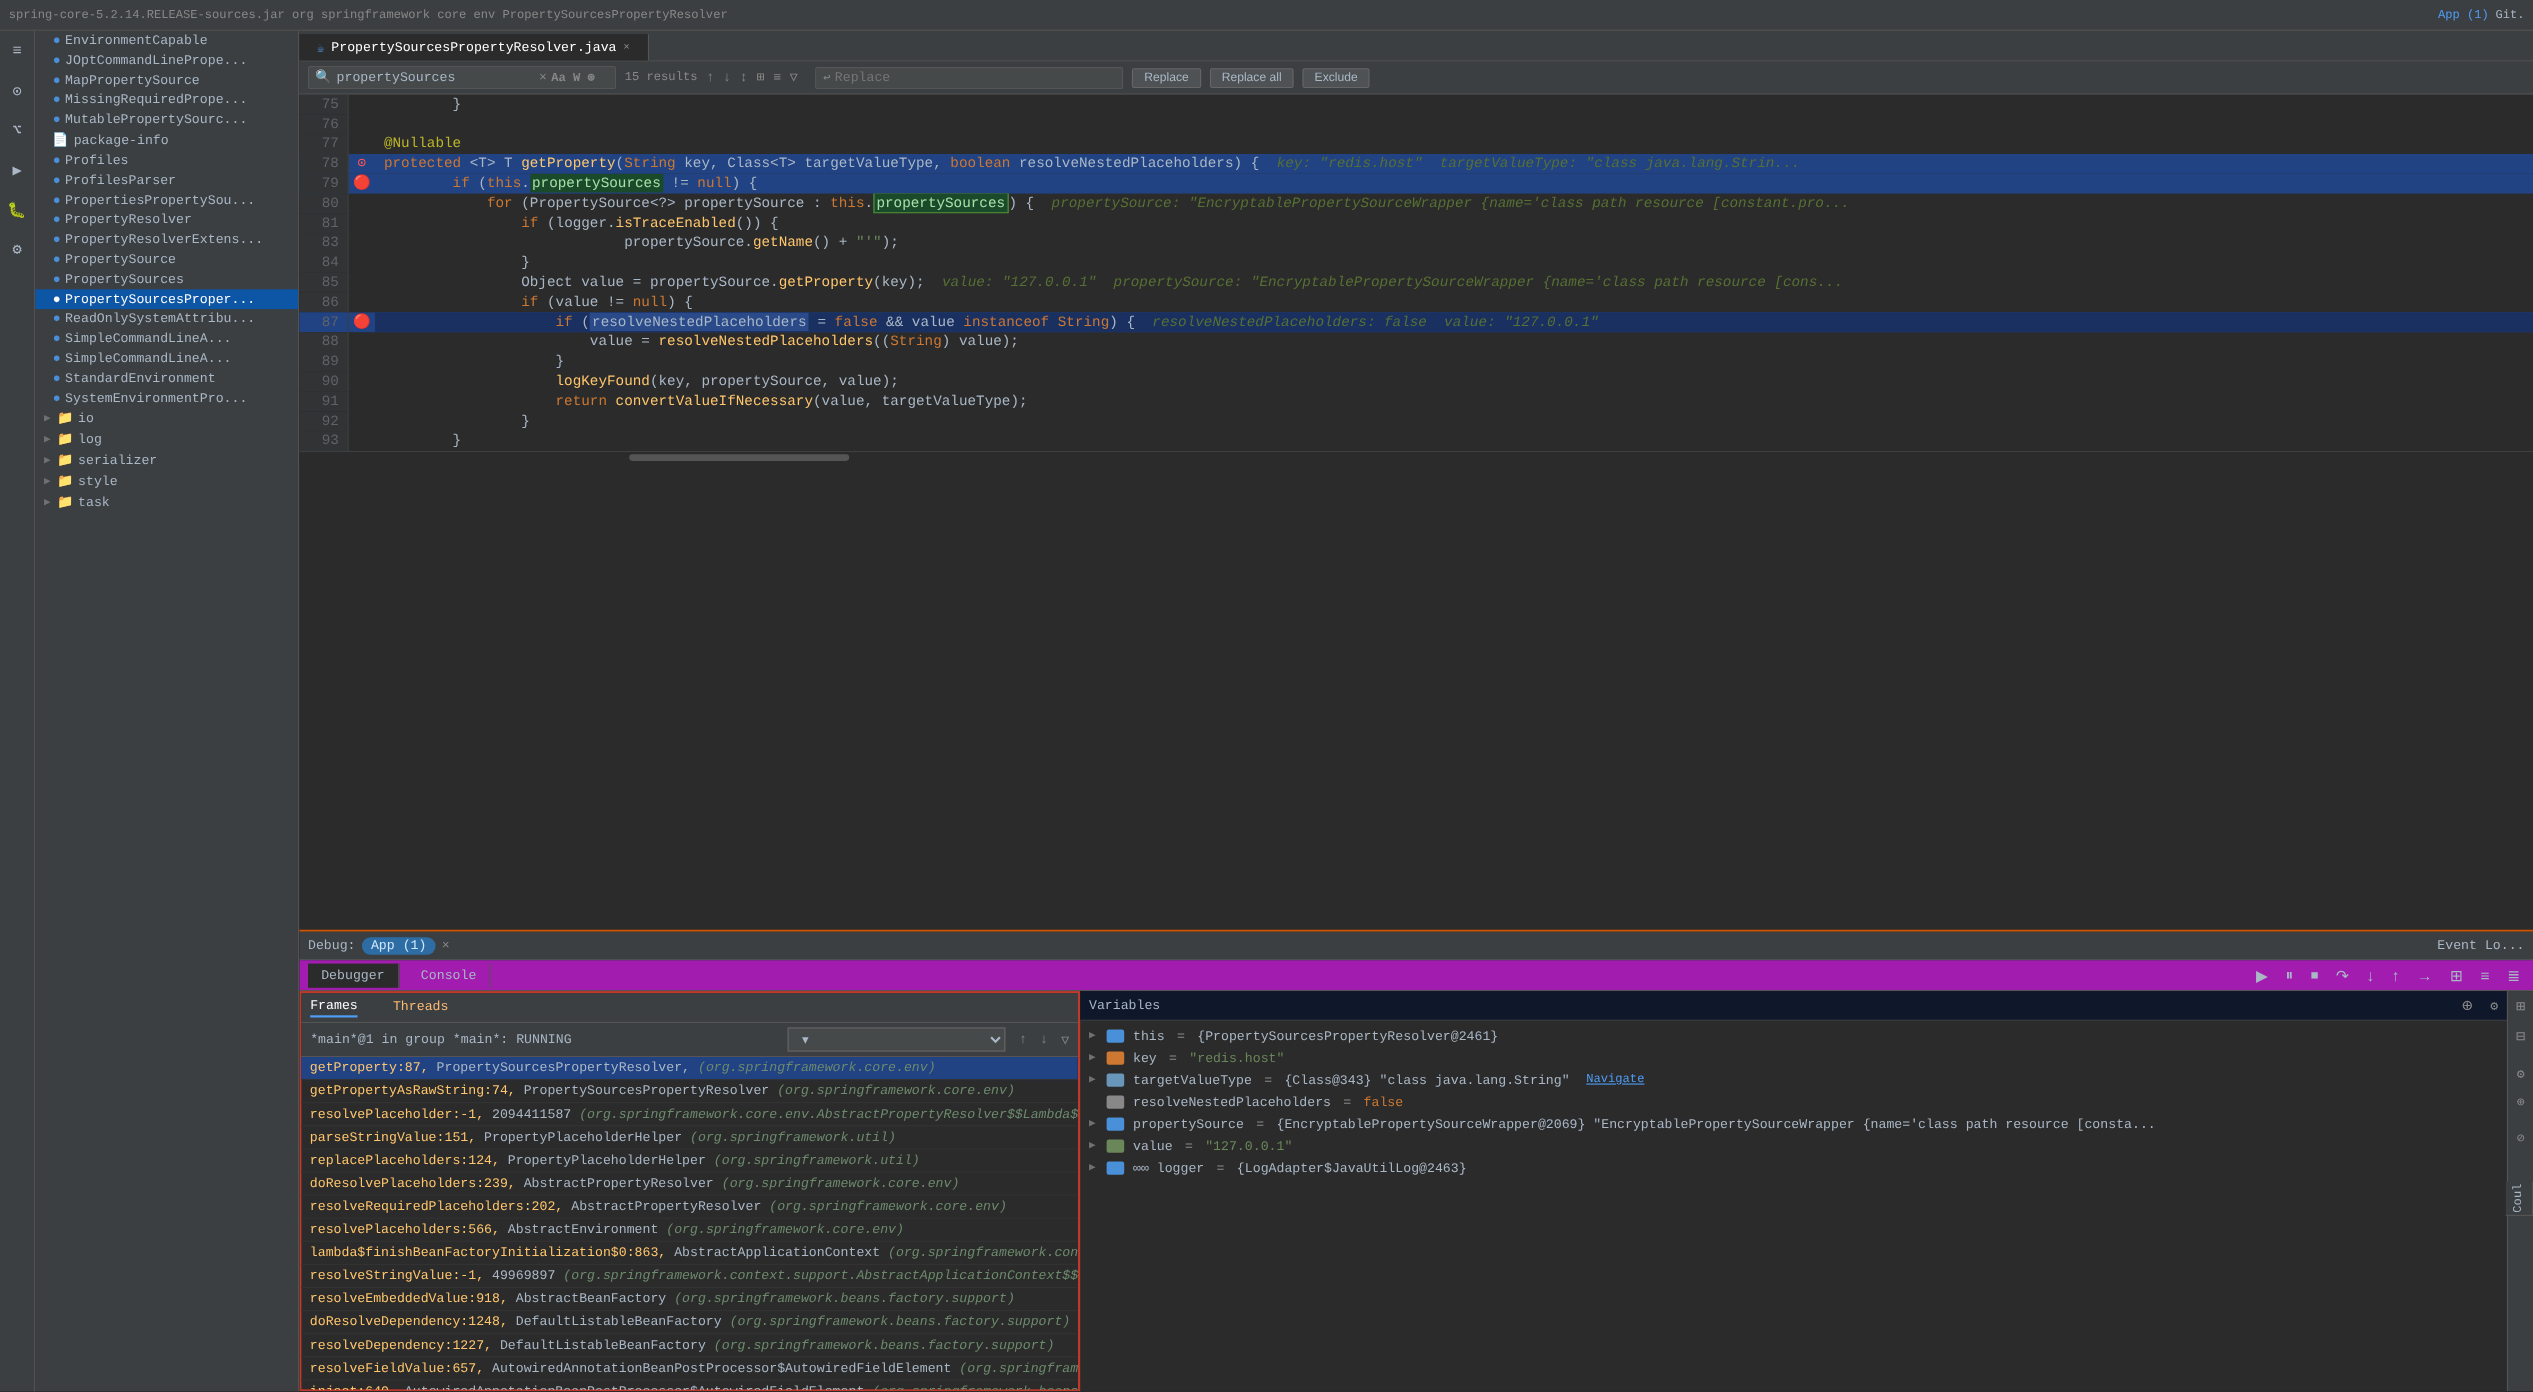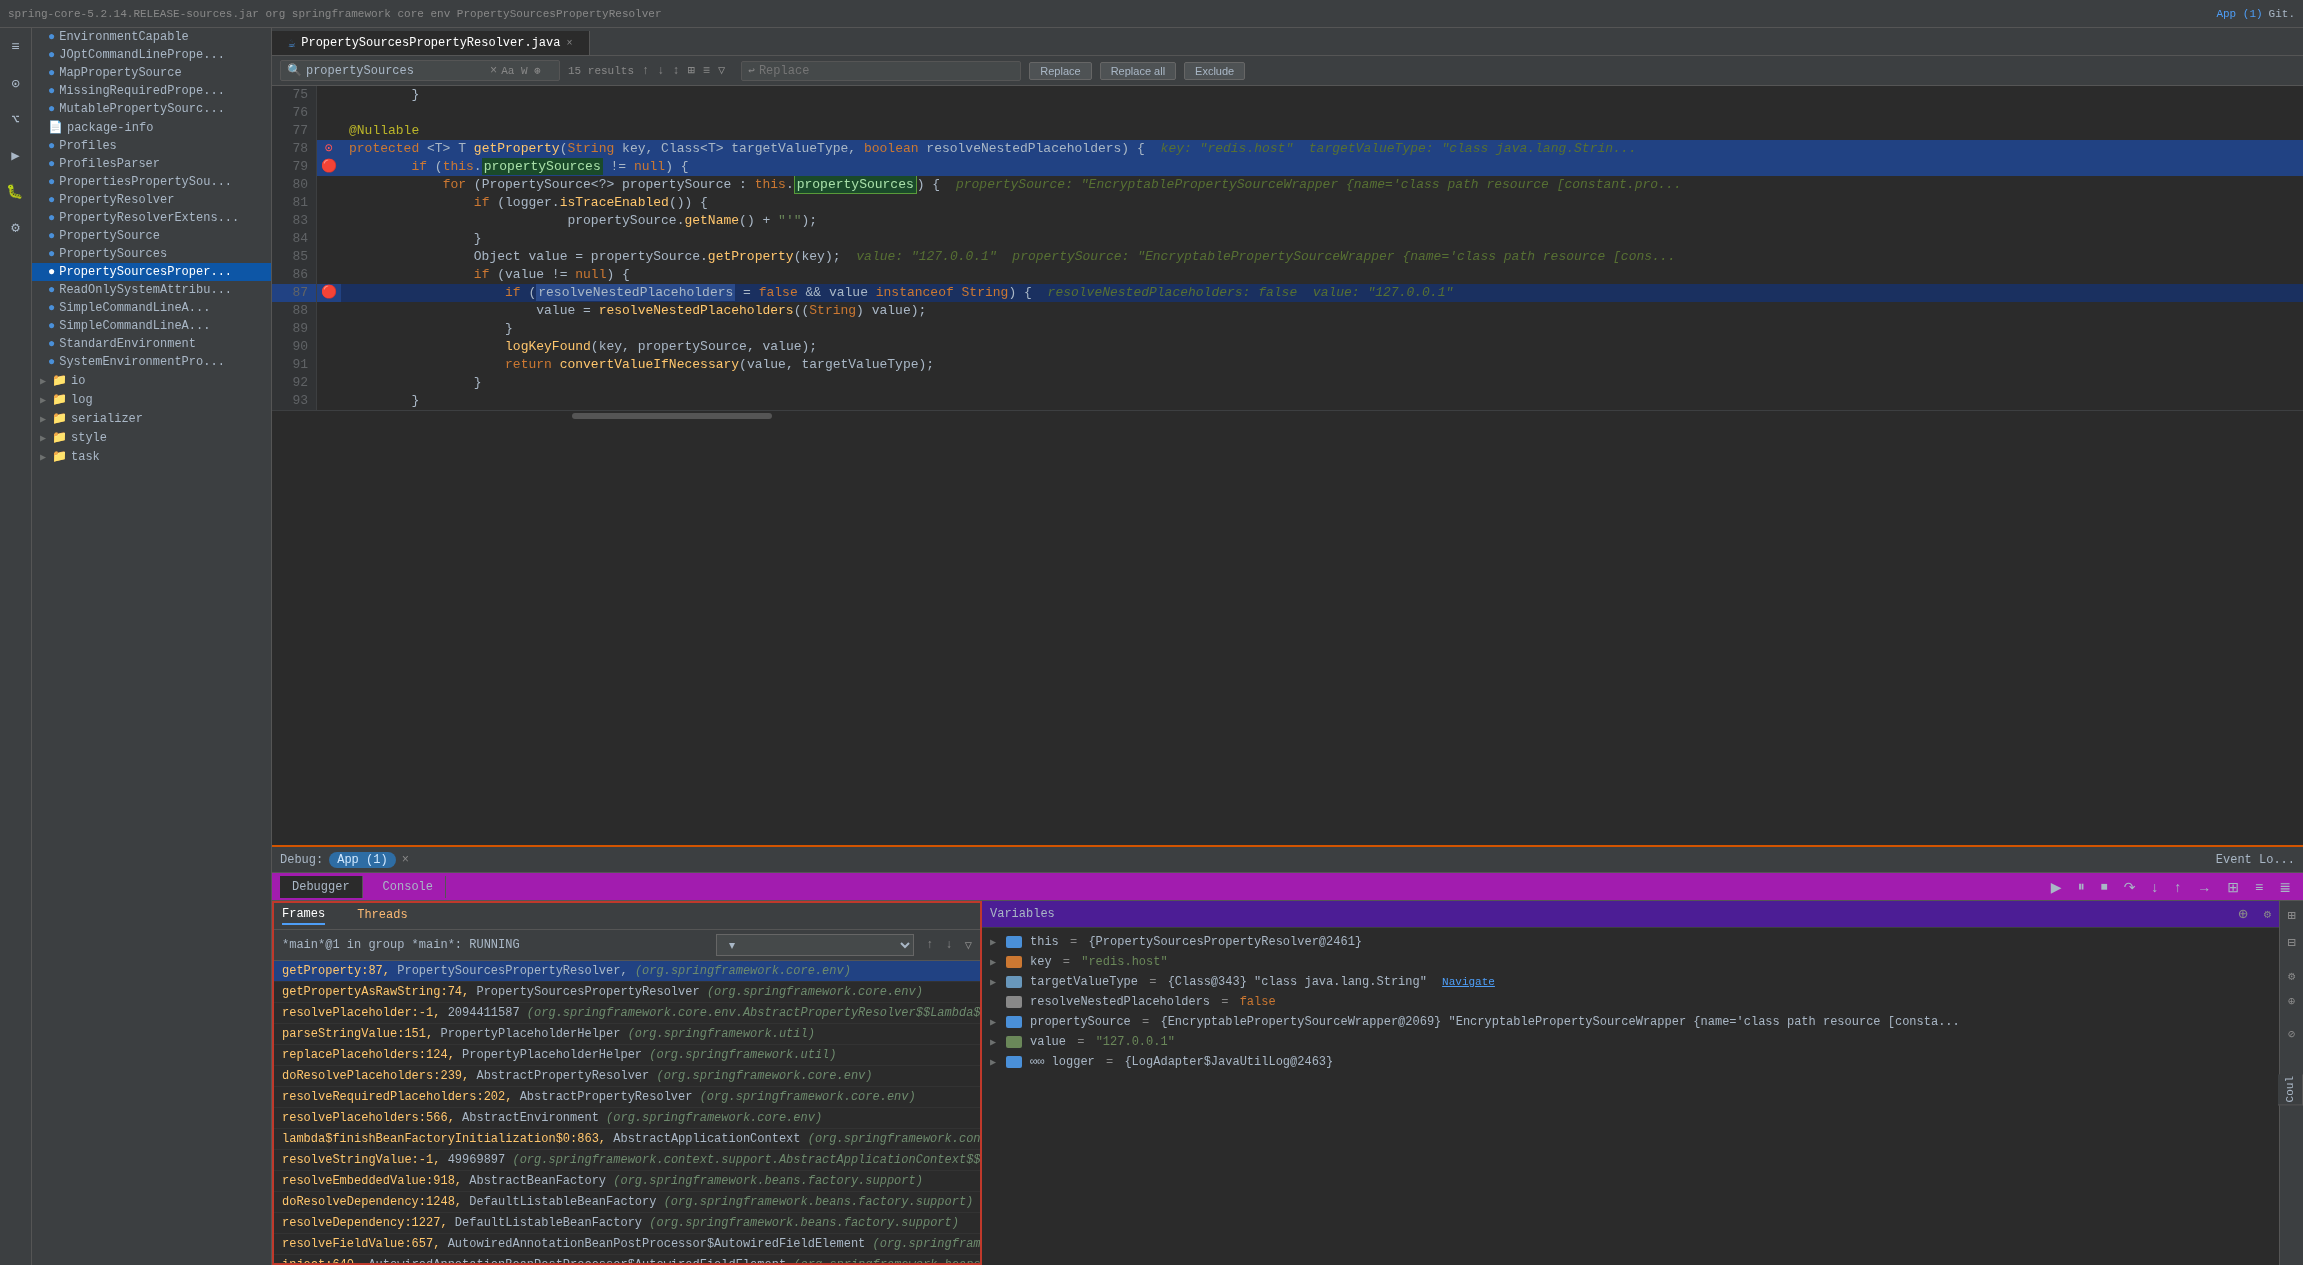--- a/index.html
+++ b/index.html
@@ -305,21 +305,21 @@
     .bottom-debug-right {
       flex: 1;
       display: flex;
       flex-direction: column;
     }
 
     .var-section-header {
       padding: 3px 8px;
       font-size: 12px;
       color: #a9b7c6;
-      background: #4c1d95;
+      background: #0f172a;
       border-bottom: 1px solid #3d3f41;
       display: flex;
       align-items: center;
       gap: 8px;
     }
 
     .debug-right-strip {
       width: 24px;
       background: #3c3f41;
       border-left: 1px solid #555;
@@ -535,21 +535,21 @@
         <span>PropertySourcesPropertyResolver.java</span>
         <span class="close-btn">×</span>
       </div>
     </div>
 
     <div class="search-bar">
       <div class="search-input-wrap">
         <span style="color:#888; margin-right:4px;">🔍</span>
         <input type="text" style="width: 180px; background: transparent; border: none; outline: none; color: rgb(169, 183, 198); font-family: &quot;Courier New&quot;; font-size: 12px;" value="propertySources">
         <span style="color:#888; cursor:pointer; margin-left:4px;">×</span>
-        <span style="color:#888; margin-left:4px; font-size:11px;">Aa W ⊛</span>
+        <span style="color:#888; margin-left:4px; font-size:11px;font-weight:bold;">Aa W ⊛</span>
       </div>
       <span class="search-results-count">15 results</span>
       <span style="cursor:pointer; color:#888;">↑</span>
       <span style="cursor:pointer; color:#888;">↓</span>
       <span style="cursor:pointer; color:#888;">↕</span>
       <span style="cursor:pointer; color:#888;">⊞</span>
       <span style="cursor:pointer; color:#888;">≡</span>
       <span style="cursor:pointer; color:#888;">▽</span>
       <div class="search-input-wrap" style="margin-left:8px;">
         <span style="color:#888; margin-right:4px; font-size:11px;">↩</span>

